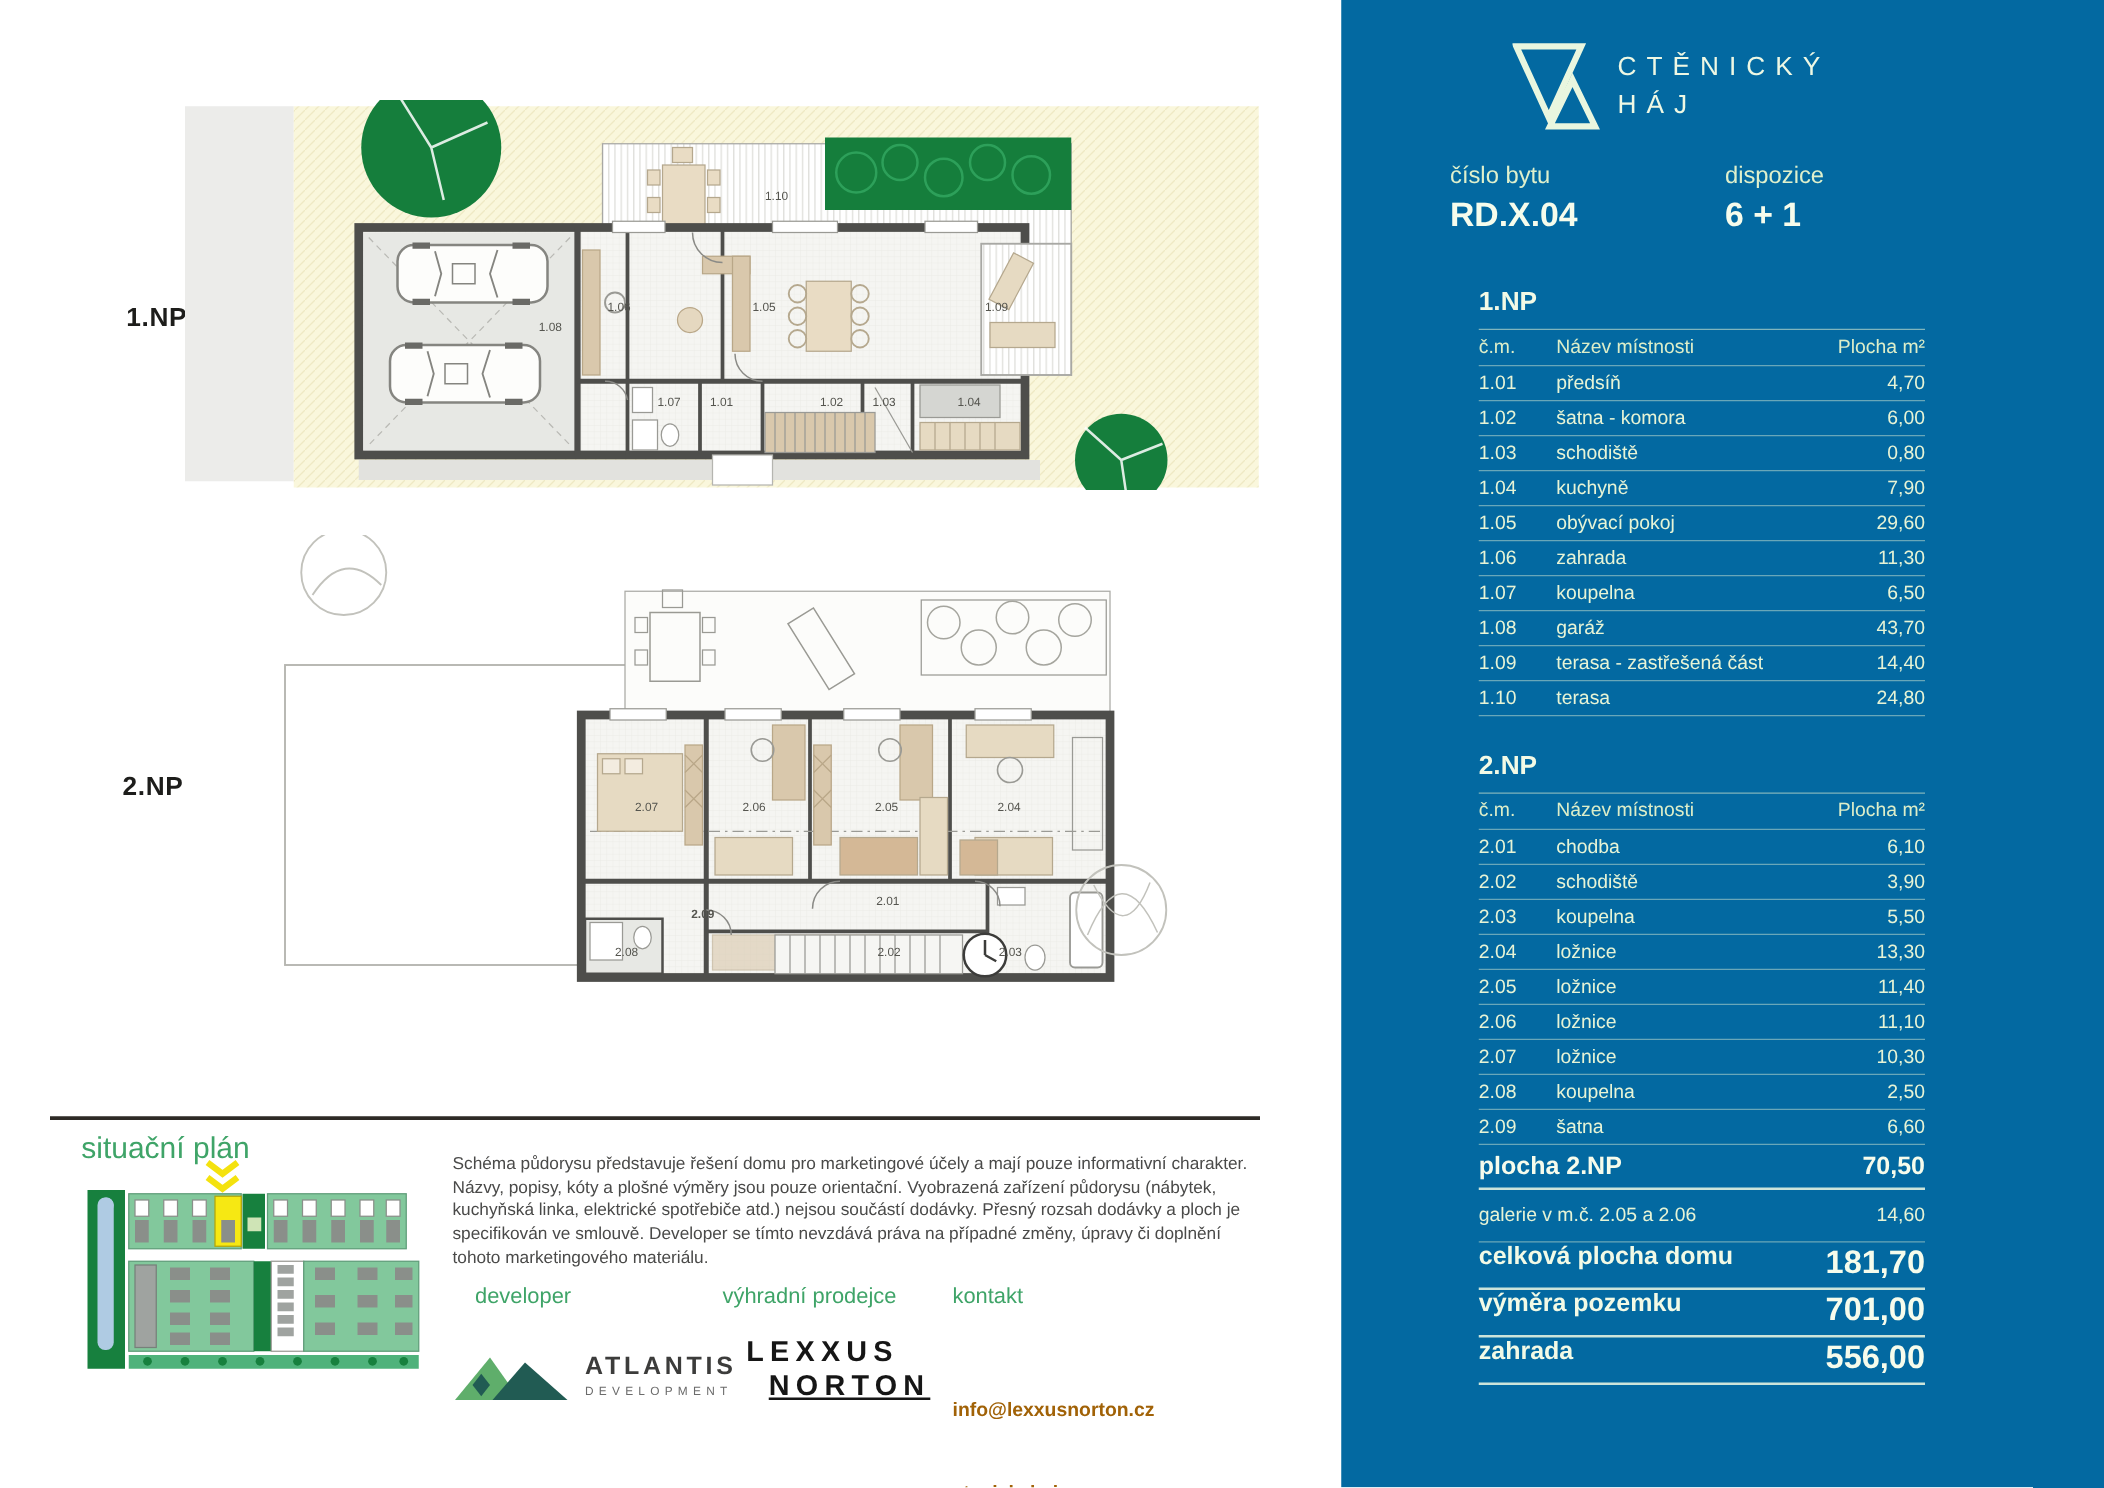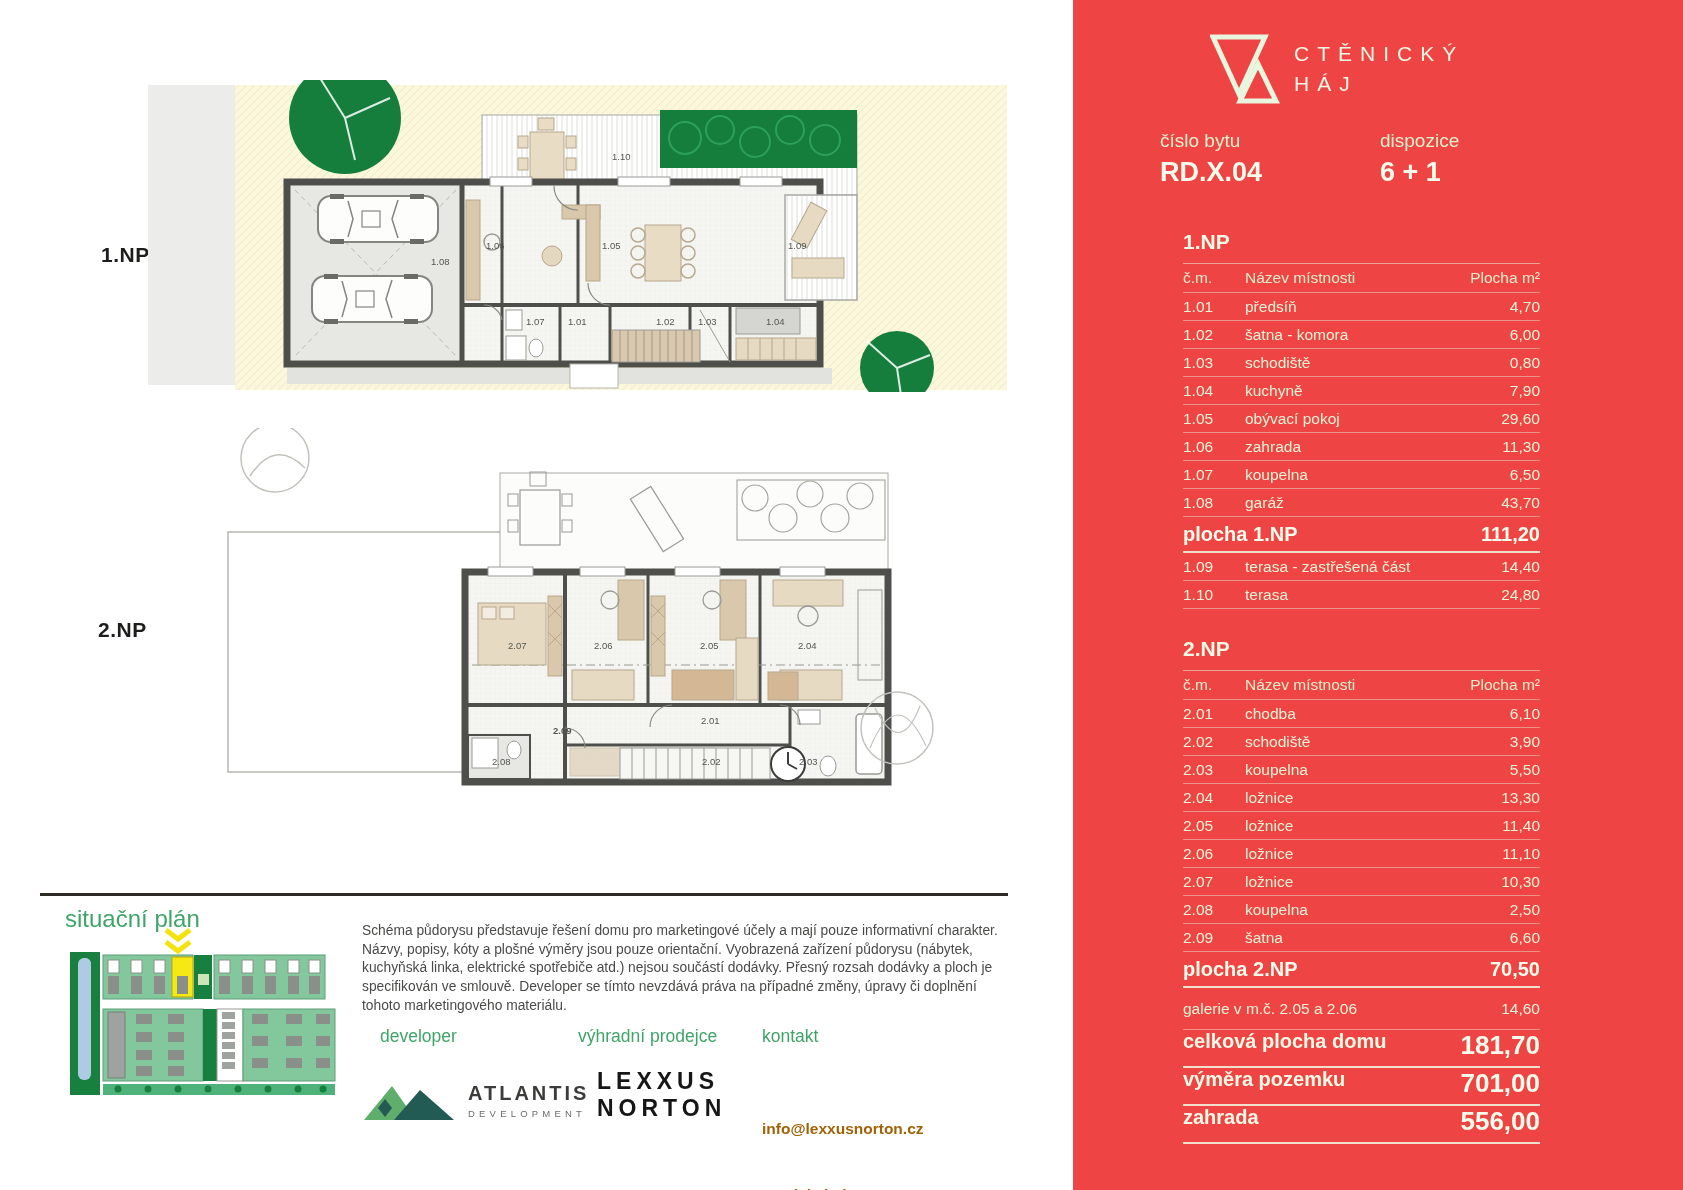--- a/index.html
+++ b/index.html
@@ -20,26 +20,26 @@
   #chevrons{position:absolute;left:162px;top:928px;}
   #site-svg{position:absolute;left:58px;top:952px;}
   .disclaimer{position:absolute;left:362px;top:908px;width:650px;font-size:13.8px;line-height:1.36;color:#4a4a49;}
   .f-label{position:absolute;top:1026px;font-size:17.5px;color:#3fa468;}
   #lbl-dev{left:380px;} #lbl-sell{left:578px;} #lbl-contact{left:762px;}
   #atlantis{position:absolute;left:358px;top:1076px;display:flex;align-items:center;}
   .atl-text{margin-left:10px;}
   .atl-name{font-size:20px;font-weight:bold;letter-spacing:3px;color:#3c3c3b;}
   .atl-sub{font-size:9.5px;letter-spacing:4.2px;color:#6b6b6b;margin-top:3px;}
   #lexxus{position:absolute;left:597px;top:1068px;color:#161616;font-weight:bold;font-size:23px;letter-spacing:5px;line-height:1.18;}
-  #lexxus .l2{}
+  #lexxus .l2{margin-left:18px;text-decoration:underline;}
   #contact{position:absolute;left:762px;top:1072px;font-size:15.5px;font-weight:bold;color:#222;}
   #contact a{color:#a16207;text-decoration:none;display:block;margin-bottom:8px;margin-top:48px;}
 
   
-  #panel{position:absolute;left:1073px;top:0;width:610px;height:1190px;background:#ef4444;color:#e7f4d6;}
+  #panel{position:absolute;left:1073px;top:0;width:610px;height:1190px;background:#0369a1;color:#e7f4d6;}
   #brand{display:flex;align-items:center;margin:34px 0 0 137px;}
   .brand-text{margin-left:10px;font-size:21px;letter-spacing:8px;color:#eef8e4;line-height:1.45;}
   #info-row{position:relative;height:74px;margin-top:26px;}
   .info-col{position:absolute;top:0;}
   #info-unit{left:87px;} #info-disp{left:307px;}
   .info-label{font-size:19px;color:#dff0cc;}
   .info-value{font-size:27px;font-weight:bold;color:#f6fcec;margin-top:5px;}
   #ptable{margin:14px 0 0 110px;width:357px;}
   .sec-title{font-size:21px;font-weight:bold;color:#f2fae6;padding:12px 0 9px;border-bottom:1px solid rgba(231,244,214,.55);}
   .sec-title.second{margin-top:16px;}
@@ -488,24 +488,20 @@
             <span class="c-name">koupelna</span>
             <span class="c-area">6,50</span>
           </div>
 
           <div class="trow">
             <span class="c-num">1.08</span>
             <span class="c-name">garáž</span>
             <span class="c-area">43,70</span>
           </div>
         </div>
-      <div class="total-row">
-        <span class="c-name">plocha 1.NP</span>
-        <span class="c-area">111,20</span>
-      </div>
       <div>
 
           <div class="trow">
             <span class="c-num">1.09</span>
             <span class="c-name">terasa - zastřešená část</span>
             <span class="c-area">14,40</span>
           </div>
 
           <div class="trow">
             <span class="c-num">1.10</span>

